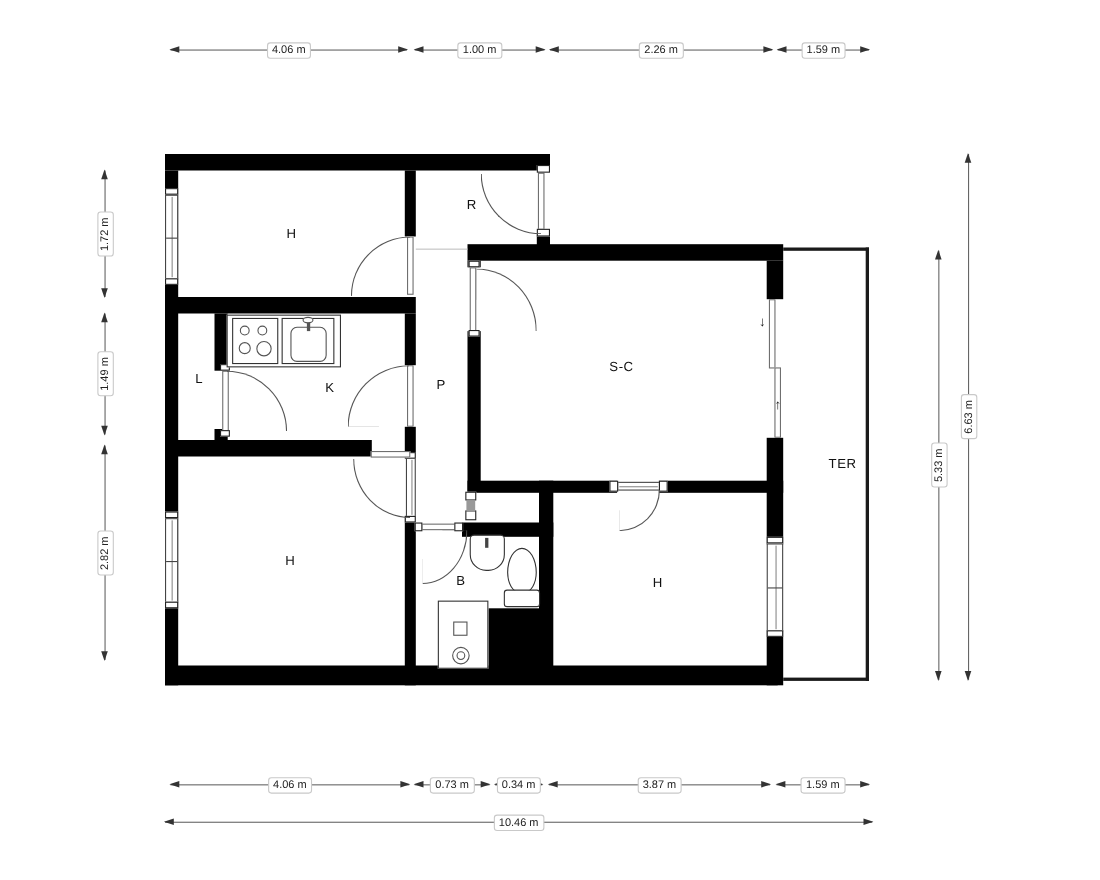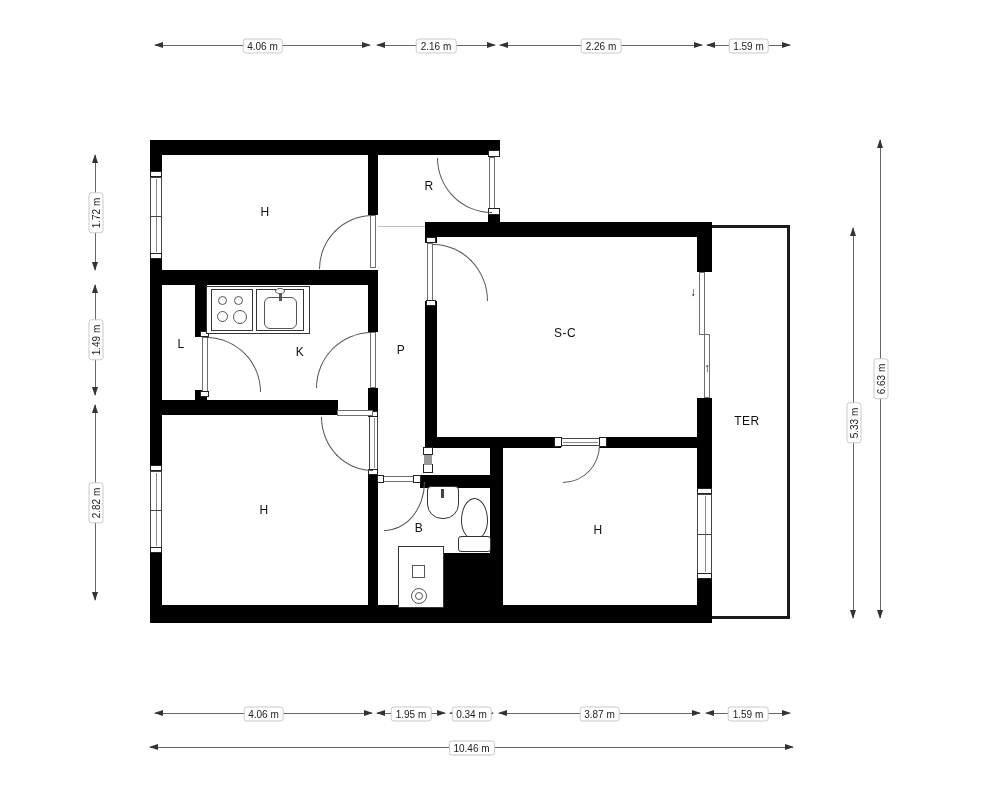--- a/index.html
+++ b/index.html
@@ -171,50 +171,50 @@
 
 <div class="room-label" style="left: 265px; top: 212px;">H</div>
     <div class="room-label" style="left: 429px; top: 186px;">R</div>
     <div class="room-label" style="left: 181px; top: 344px;">L</div>
     <div class="room-label" style="left: 300px; top: 352px;">K</div>
     <div class="room-label" style="left: 401px; top: 350px;">P</div>
     <div class="room-label" style="left: 565px; top: 333px;">S-C</div>
     <div class="room-label" style="left: 419px; top: 528px;">B</div>
     <div class="room-label" style="left: 264px; top: 510px;">H</div>
     <div class="room-label" style="left: 598px; top: 530px;">H</div>
-    <div class="room-label" style="left: 747px; top: 421px;">TER</div>
+    <div class="room-label" style="left: 766px; top: 421px;">TER</div>
     <div class="dim-h" style="left: 155px; top: 45px; width: 215px;">
       <span class="ah-l"></span>
       <span class="ah-r"></span>
       <span class="dim-label">4.06 m</span>
     </div>
     <div class="dim-h" style="left: 377px; top: 45px; width: 118px;">
       <span class="ah-l"></span>
       <span class="ah-r"></span>
-      <span class="dim-label">2.16 m</span>
+      <span class="dim-label">1.00 m</span>
     </div>
     <div class="dim-h" style="left: 500px; top: 45px; width: 202px;">
       <span class="ah-l"></span>
       <span class="ah-r"></span>
       <span class="dim-label">2.26 m</span>
     </div>
     <div class="dim-h" style="left: 707px; top: 45px; width: 83px;">
       <span class="ah-l"></span>
       <span class="ah-r"></span>
       <span class="dim-label">1.59 m</span>
     </div>
     <div class="dim-h" style="left: 155px; top: 713px; width: 217px;">
       <span class="ah-l"></span>
       <span class="ah-r"></span>
       <span class="dim-label">4.06 m</span>
     </div>
     <div class="dim-h" style="left: 377px; top: 713px; width: 68px;">
       <span class="ah-l"></span>
       <span class="ah-r"></span>
-      <span class="dim-label">1.95 m</span>
+      <span class="dim-label">0.73 m</span>
     </div>
     <div class="dim-h" style="left: 450px; top: 713px; width: 43px;">
       <span class="ah-l"></span>
       <span class="ah-r"></span>
       <span class="dim-label">0.34 m</span>
     </div>
     <div class="dim-h" style="left: 499px; top: 713px; width: 201px;">
       <span class="ah-l"></span>
       <span class="ah-r"></span>
       <span class="dim-label">3.87 m</span>

